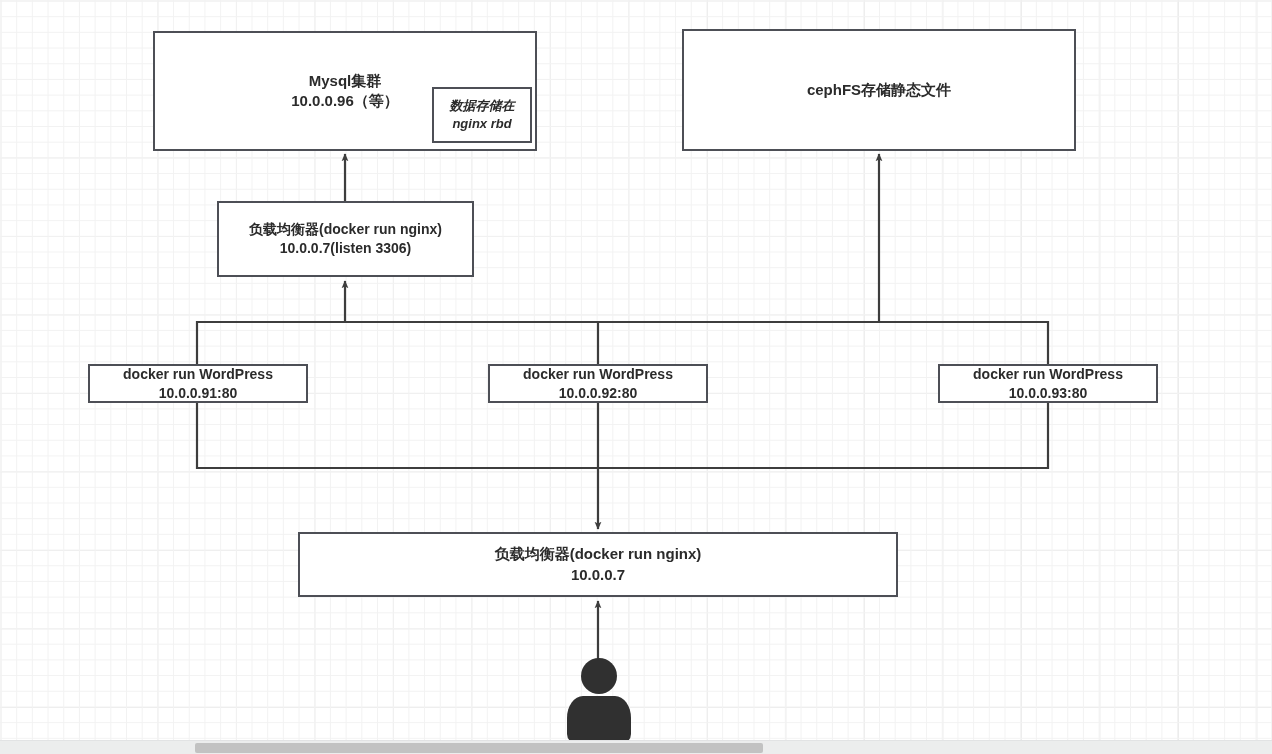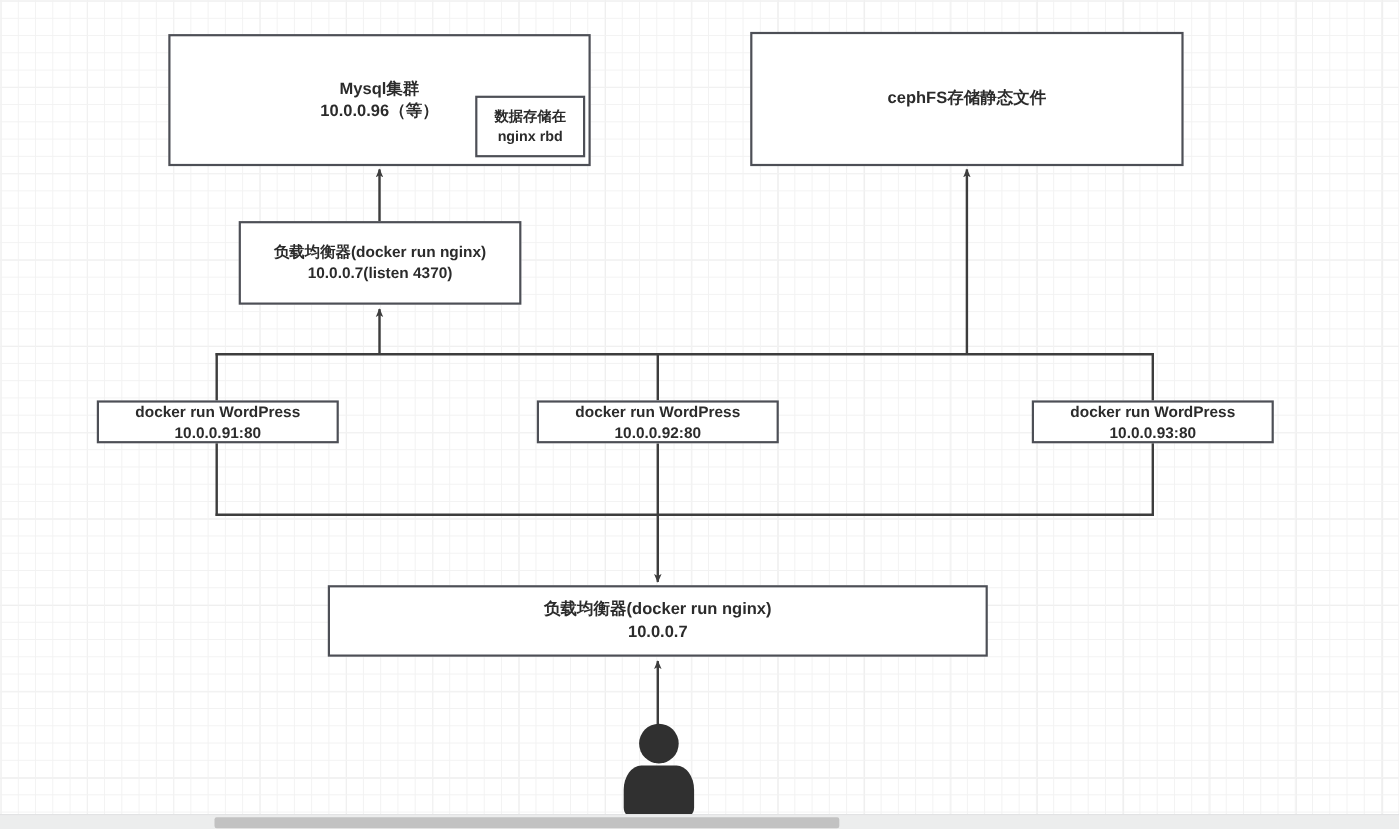--- a/index.html
+++ b/index.html
@@ -65,20 +65,21 @@
   #node-note-ceph  {
     position: absolute;
     left: 277px; top: 54px;
     width: 100px; height: 56px;
     background: #ffffff;
     border: 2px solid #4d4f56;
     display: flex; flex-direction: column;
     align-items: center; justify-content: center;
     font-size: 13px; font-weight: bold; color: #2b2b2b;
     line-height: 1.35;
+    font-style: italic;
   }
   #node-lb-db      { left: 217px; top: 201px; width: 257px; height: 76px; font-size: 14px; }
   #node-wp-1       { left: 88px;  top: 364px; width: 220px; height: 39px; font-size: 14px; }
   #node-wp-2       { left: 488px; top: 364px; width: 220px; height: 39px; font-size: 14px; }
   #node-wp-3       { left: 938px; top: 364px; width: 220px; height: 39px; font-size: 14px; }
   #node-lb-web     { left: 298px; top: 532px; width: 600px; height: 65px; font-size: 15px; }
 
   
   #actor-user {
     position: absolute;
@@ -160,21 +161,21 @@
       <span class="line">nginx rbd</span>
     </div>
   </div>
 
   <div class="node" id="node-cephfs">
     <span class="line">cephFS存储静态文件</span>
   </div>
 
   <div class="node" id="node-lb-db">
     <span class="line">负载均衡器(docker run nginx)</span>
-    <span class="line">10.0.0.7(listen 4370)</span>
+    <span class="line">10.0.0.7(listen 3306)</span>
   </div>
 
   <div class="node" id="node-wp-1">
     <span class="line">docker run WordPress</span>
     <span class="line">10.0.0.91:80</span>
   </div>
 
   <div class="node" id="node-wp-2">
     <span class="line">docker run WordPress</span>
     <span class="line">10.0.0.92:80</span>

